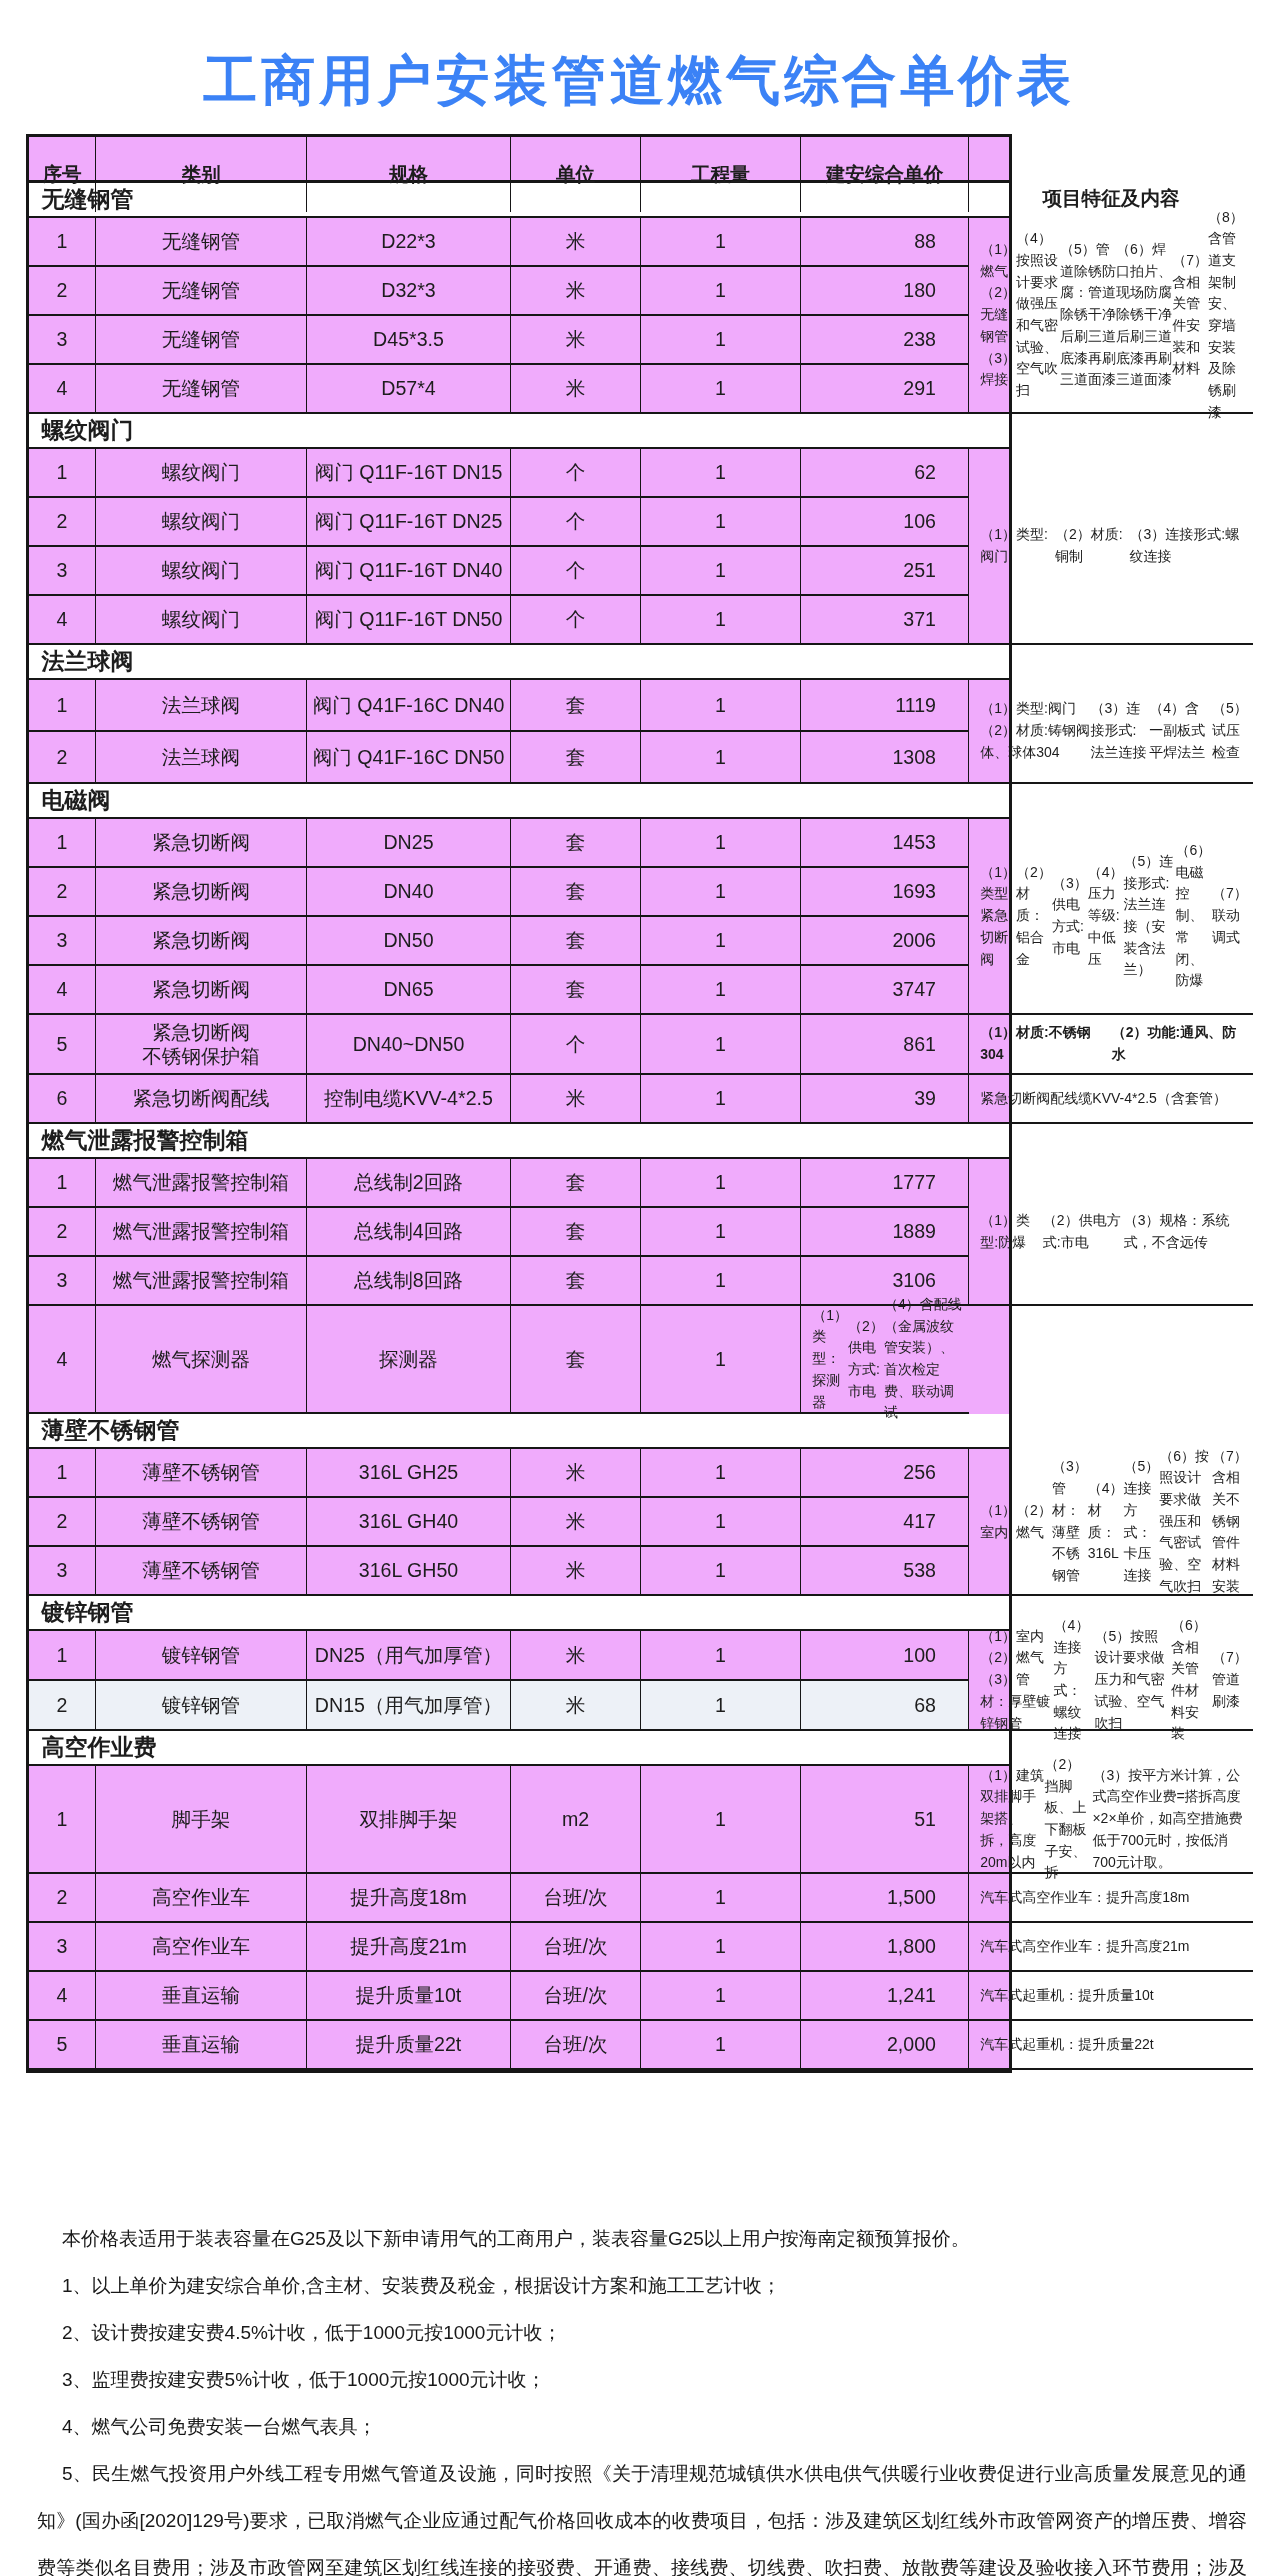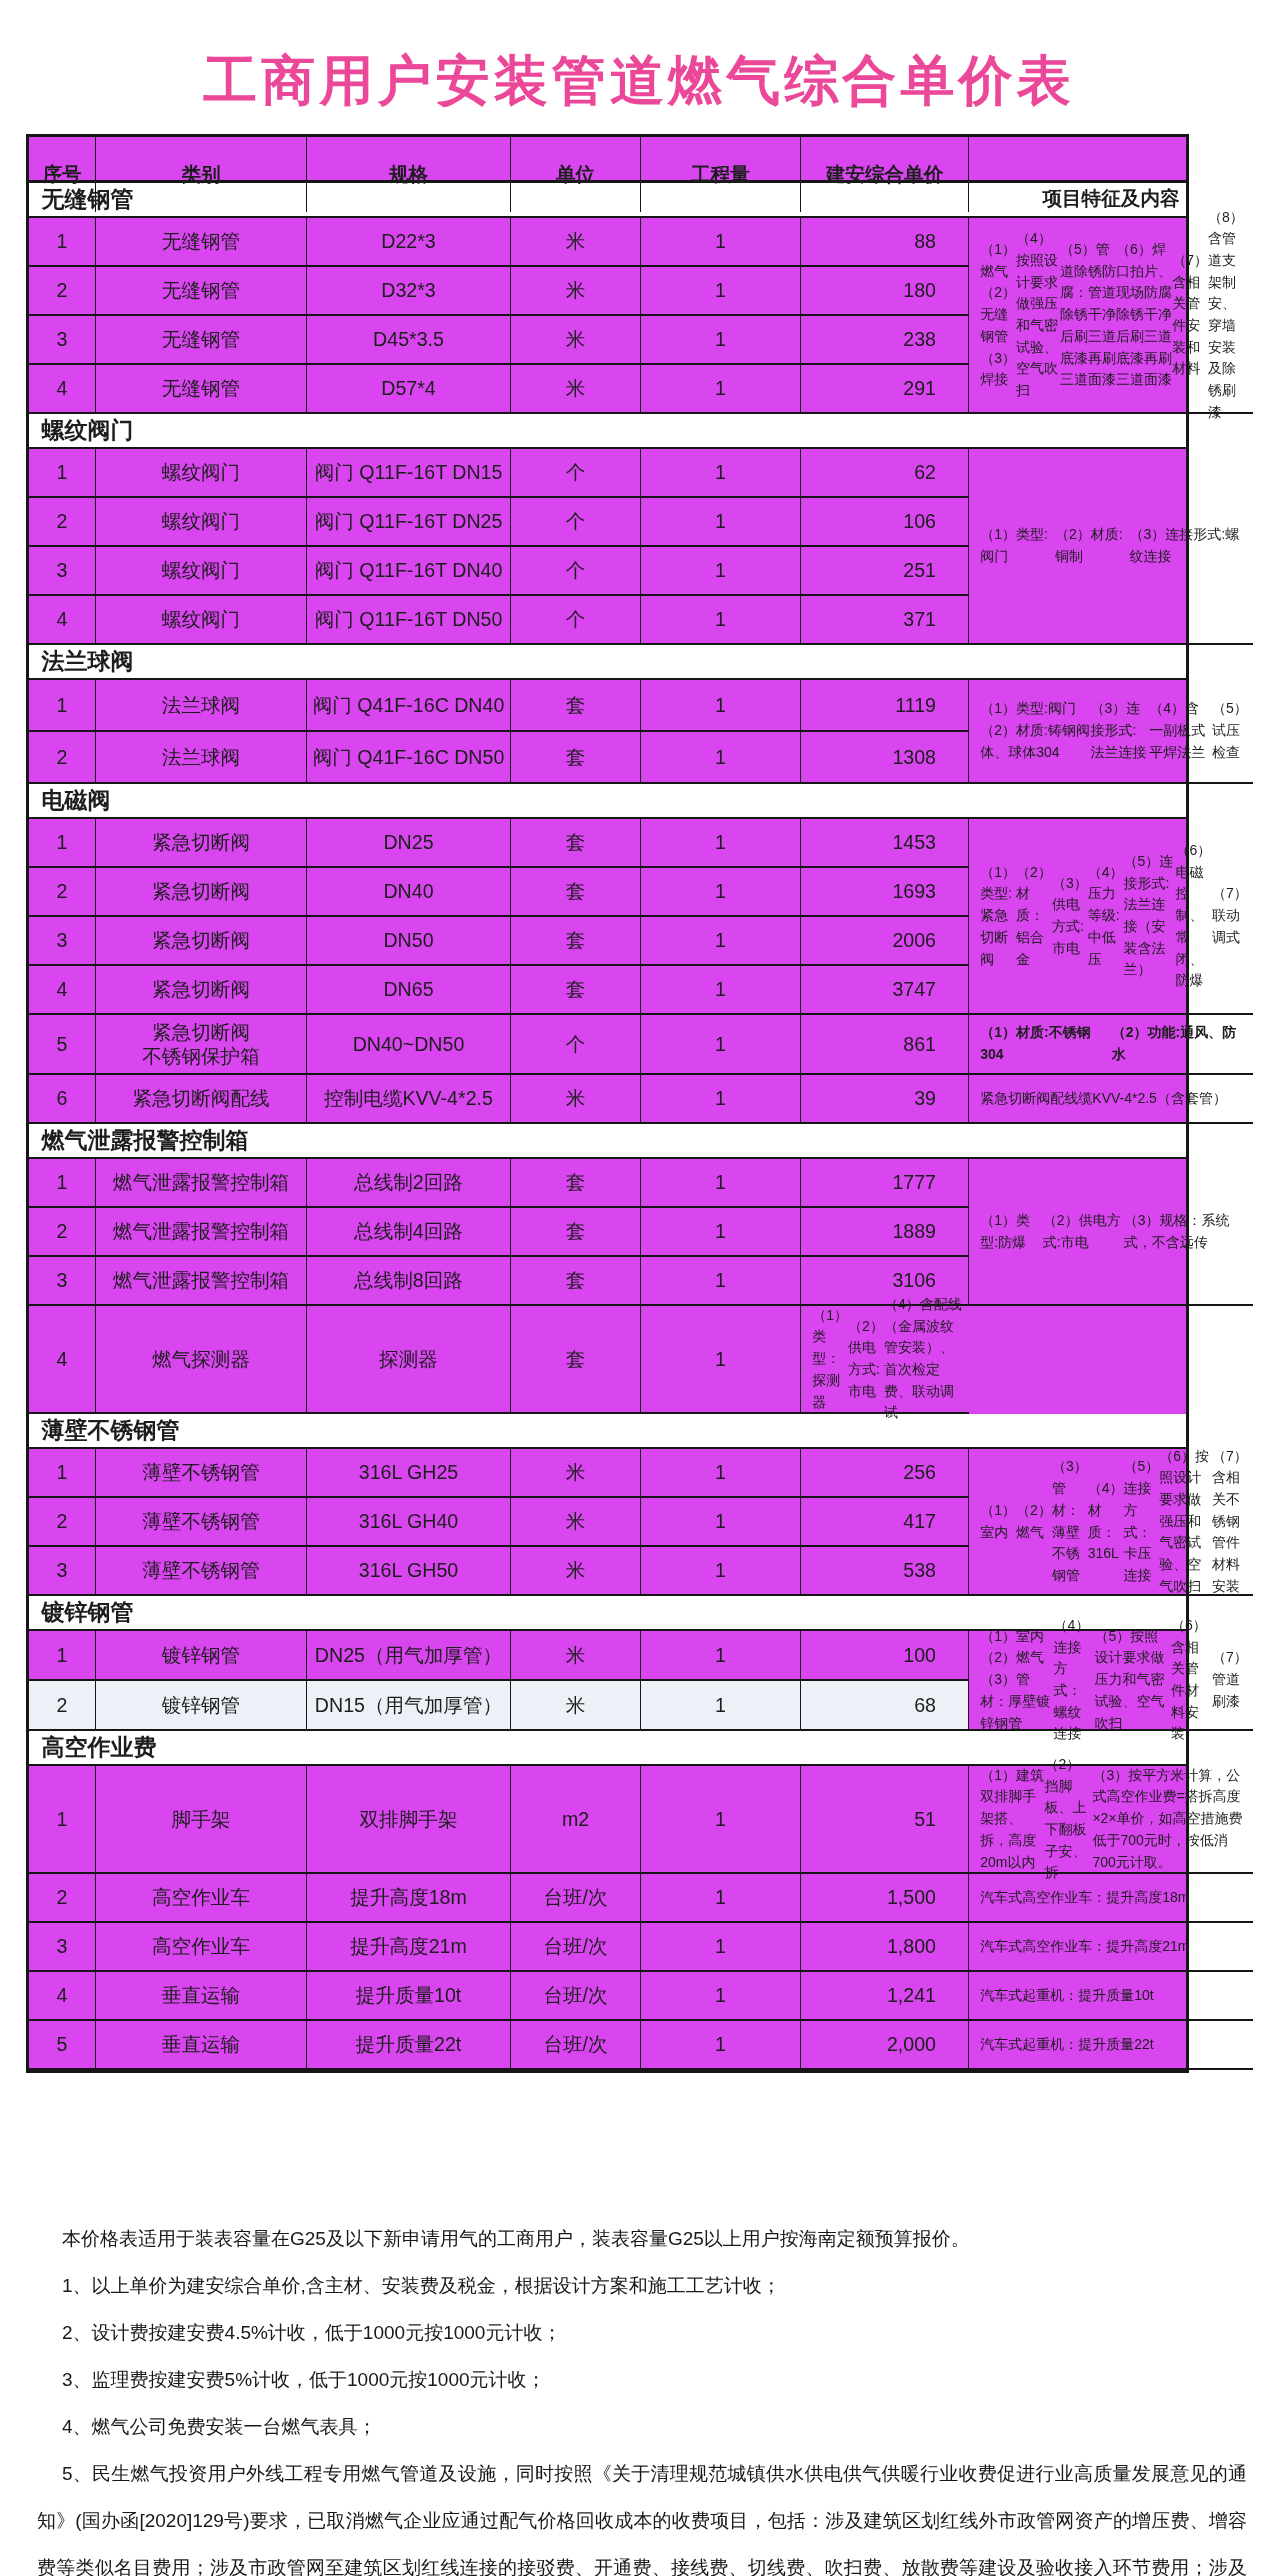--- a/index.html
+++ b/index.html
@@ -14,29 +14,29 @@
   html,body{background:#ffffff;}
   body{font-family:"Liberation Sans","DejaVu Sans",sans-serif;color:var(--text);}
   .page{position:relative;width:1278px;height:2845px;background:#ffffff;overflow:hidden;}
 
   .doc-title{
     margin-top:45px;
     text-align:center;
     font-size:54px;
     font-weight:900;
     letter-spacing:4.1px;
-    color:#ec4899;
+    color:#3b82f6;
   }
 
   .price-table{
     position:absolute;
     left:26px; top:134px;
-    width:1163px;
+    width:986px;
     border:3.1px solid var(--border);
-    background:#d946ef;
+    background:#f0abfc;
   }
   .tbl-row{display:grid;grid-template-columns:67px 211px 204px 130px 160px 168px 284px;}
   .hdr-row{height:46px;border-bottom:3.1px solid var(--border);}
   .hdr-cell{
     display:flex;align-items:center;justify-content:center;
     font-size:19.6px;font-weight:700;
     border-right:1.5px solid var(--border);
   }
   .hdr-cell:last-child{border-right:none;margin-top:48px;}
 

